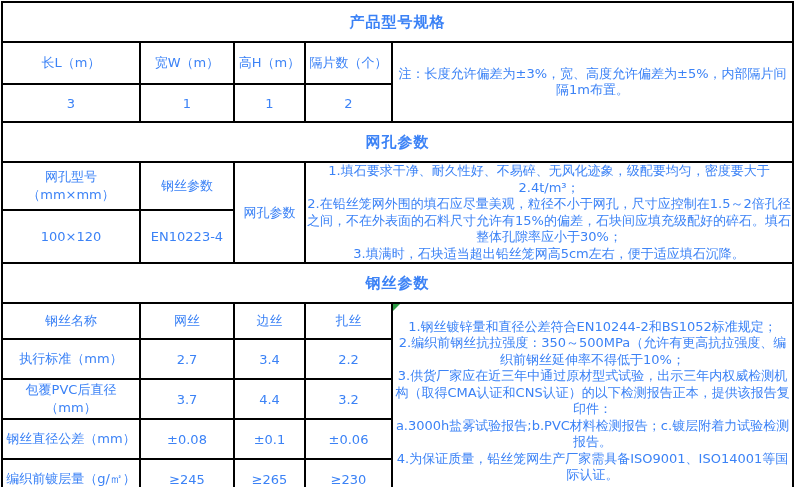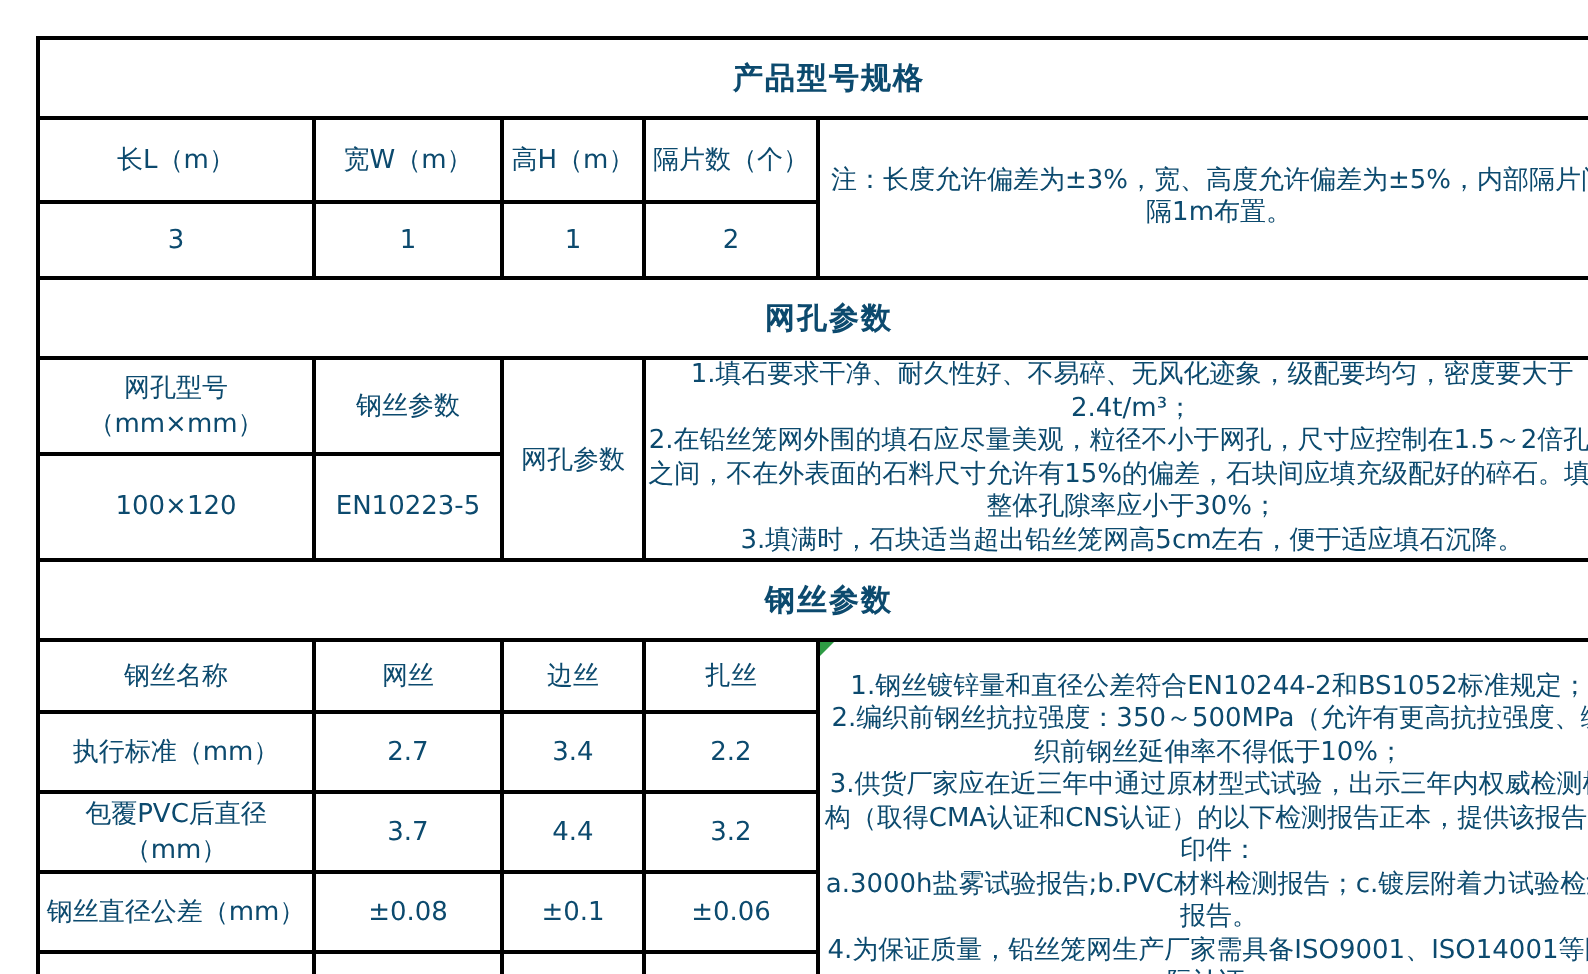--- a/index.html
+++ b/index.html
@@ -2,23 +2,23 @@
 <html><head>
 <meta charset="utf-8">
 <style>
   html, body { margin: 0; padding: 0; background: #fff; }
   .page {
     width: 794px;
     height: 487px;
     background: #fff;
     box-sizing: border-box;
     font-family: "DejaVu Sans", "Liberation Sans", sans-serif;
-    color: #0c4a6e;
+    color: #3b82f6;
     overflow: hidden;
-    padding: 18px;
+    padding: 1px;
   }
   table.spec {
     border-collapse: collapse;
     table-layout: fixed;
     width: 791px;
     height: 483px;
   }
   table.spec td {
     border: 2px solid #000;
     text-align: center;
@@ -103,21 +103,21 @@
       <td>钢丝参数</td>
       <td rowspan="2">网孔参数</td>
       <td class="note" rowspan="2" colspan="2">
         <span class="note-text">1.填石要求干净、耐久性好、不易碎、无风化迹象，级配要均匀，密度要大于2.4t/m³；
 2.在铅丝笼网外围的填石应尽量美观，粒径不小于网孔，尺寸应控制在1.5～2倍孔径之间，不在外表面的石料尺寸允许有15%的偏差，石块间应填充级配好的碎石。填石整体孔隙率应小于30%；
 3.填满时，石块适当超出铅丝笼网高5cm左右，便于适应填石沉降。</span>
       </td>
     </tr>
     <tr class="h-val2">
       <td>100×120</td>
-      <td>EN10223-5</td>
+      <td>EN10223-4</td>
     </tr>
 
     <tr class="sec-title h-title">
       <td colspan="5">钢丝参数</td>
     </tr>
     <tr class="h-hdr3">
       <td>钢丝名称</td>
       <td>网丝</td>
       <td>边丝</td>
       <td>扎丝</td>

